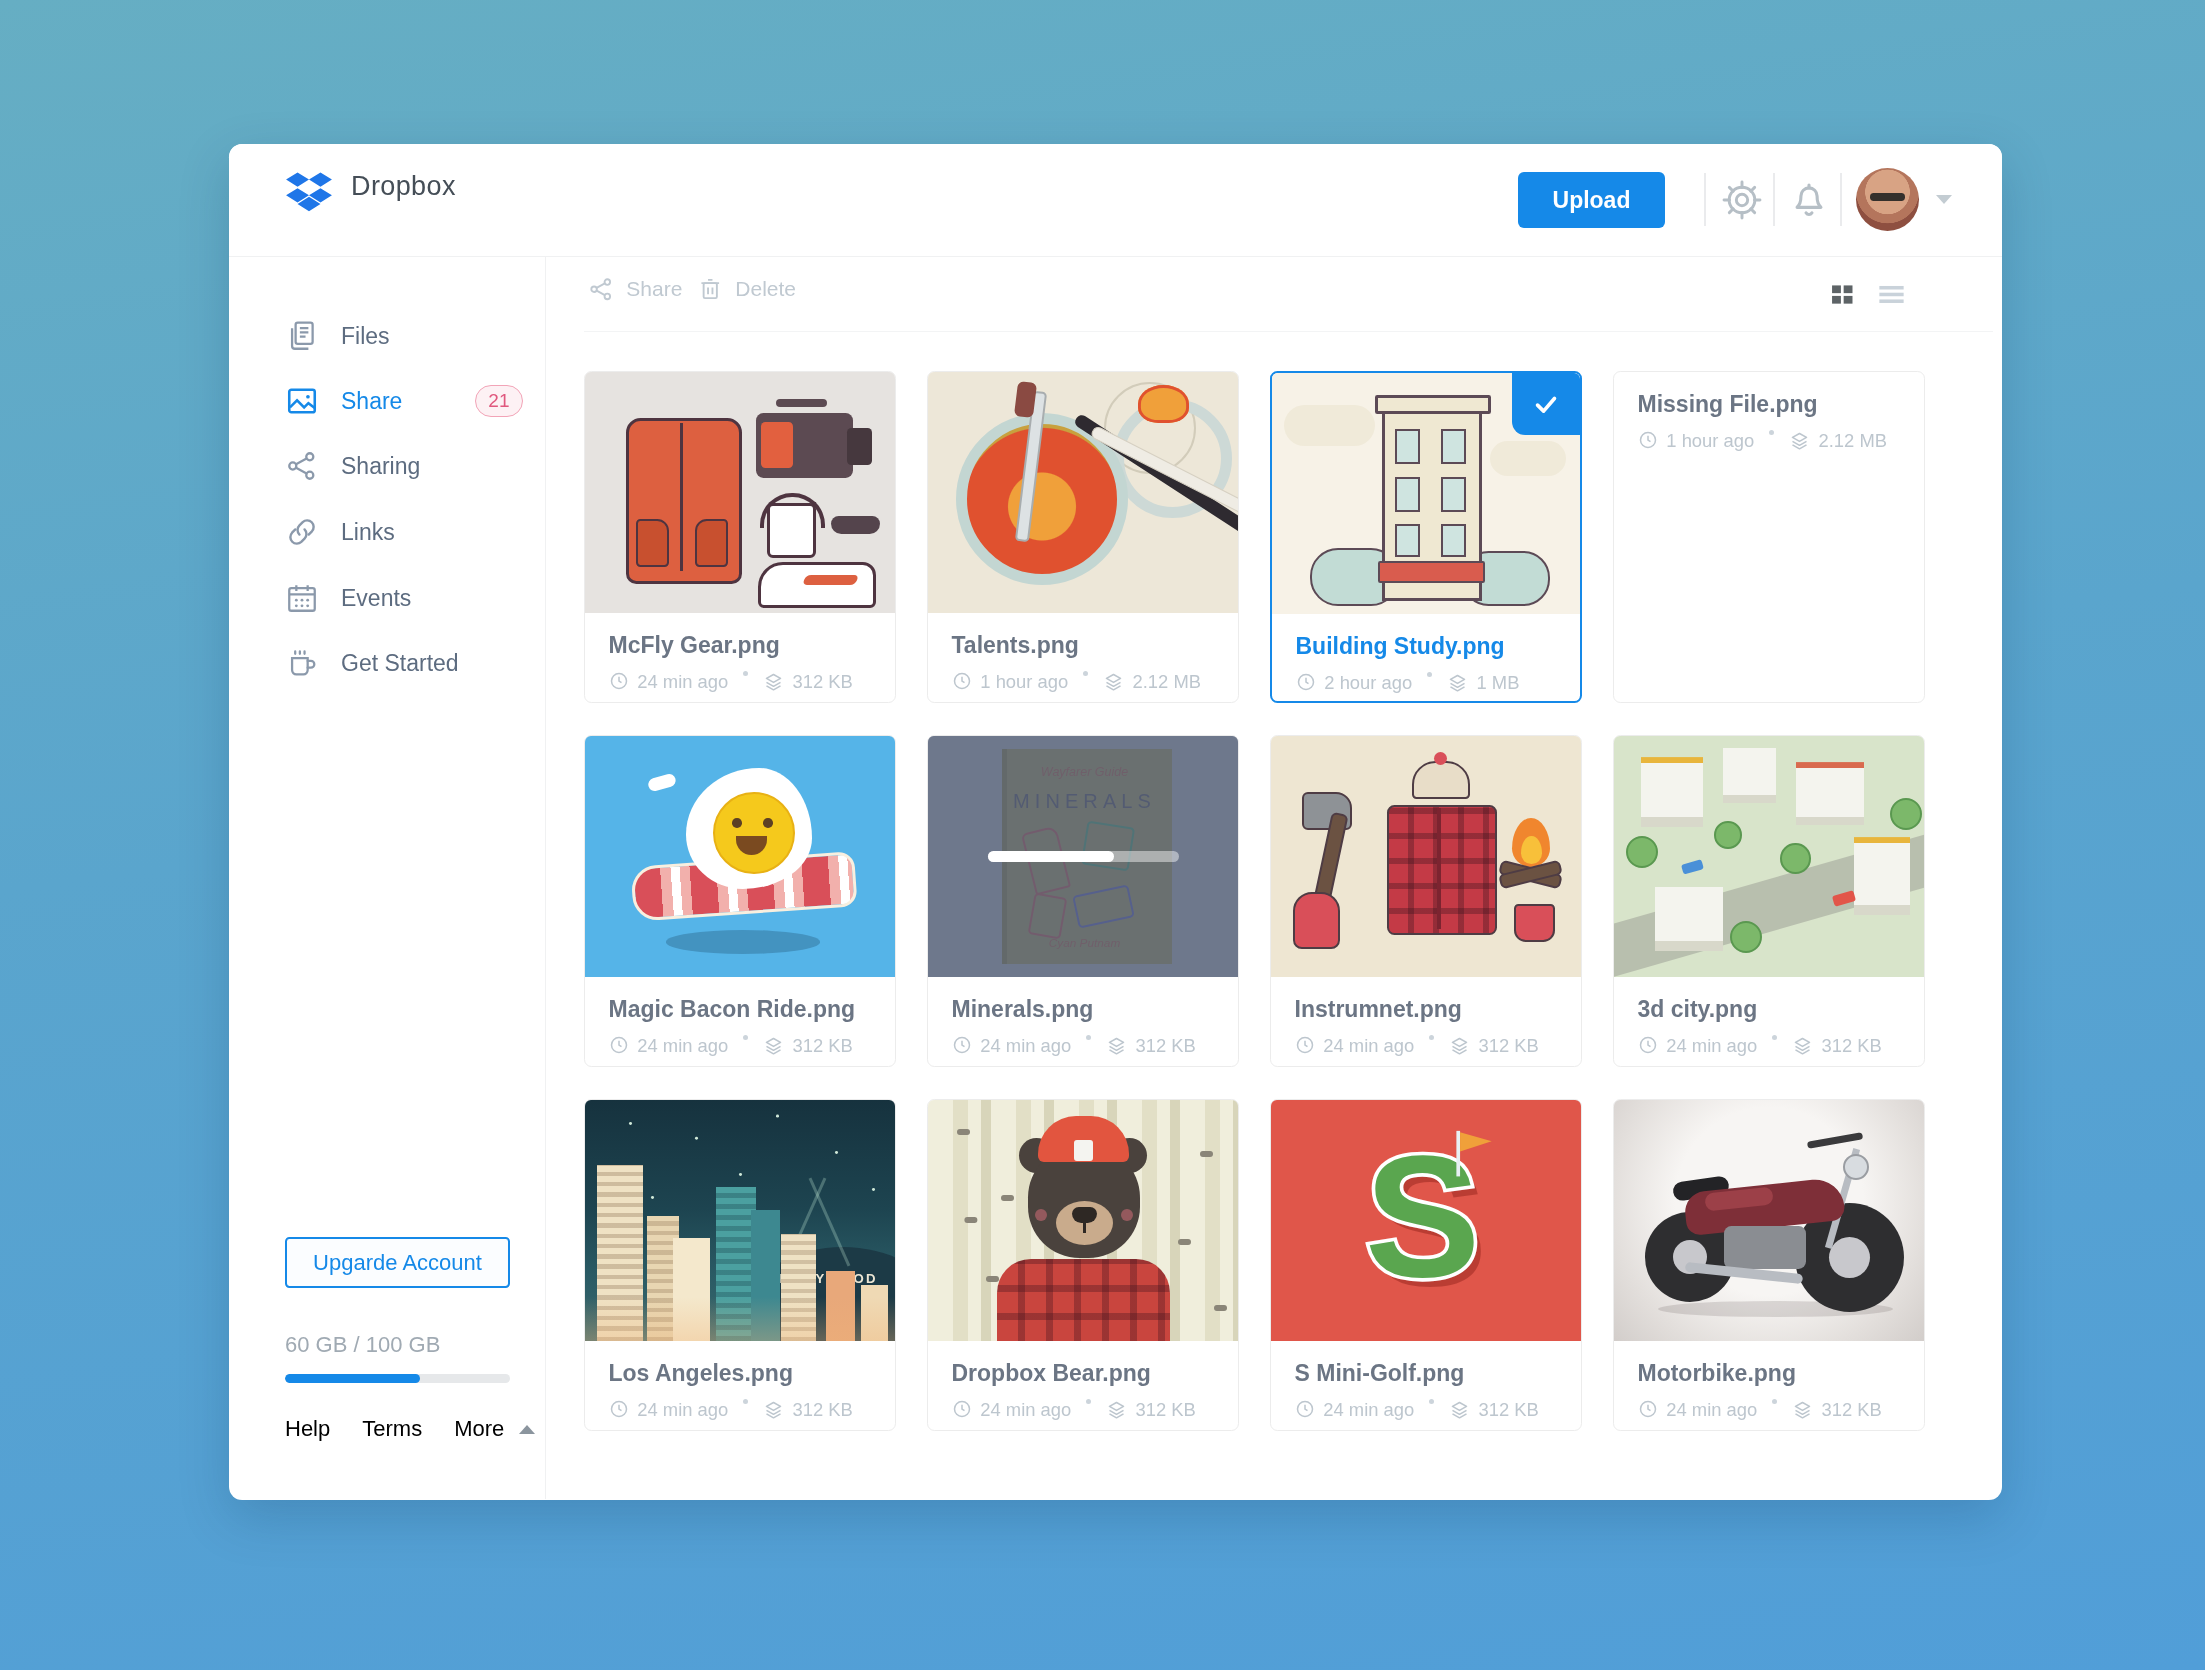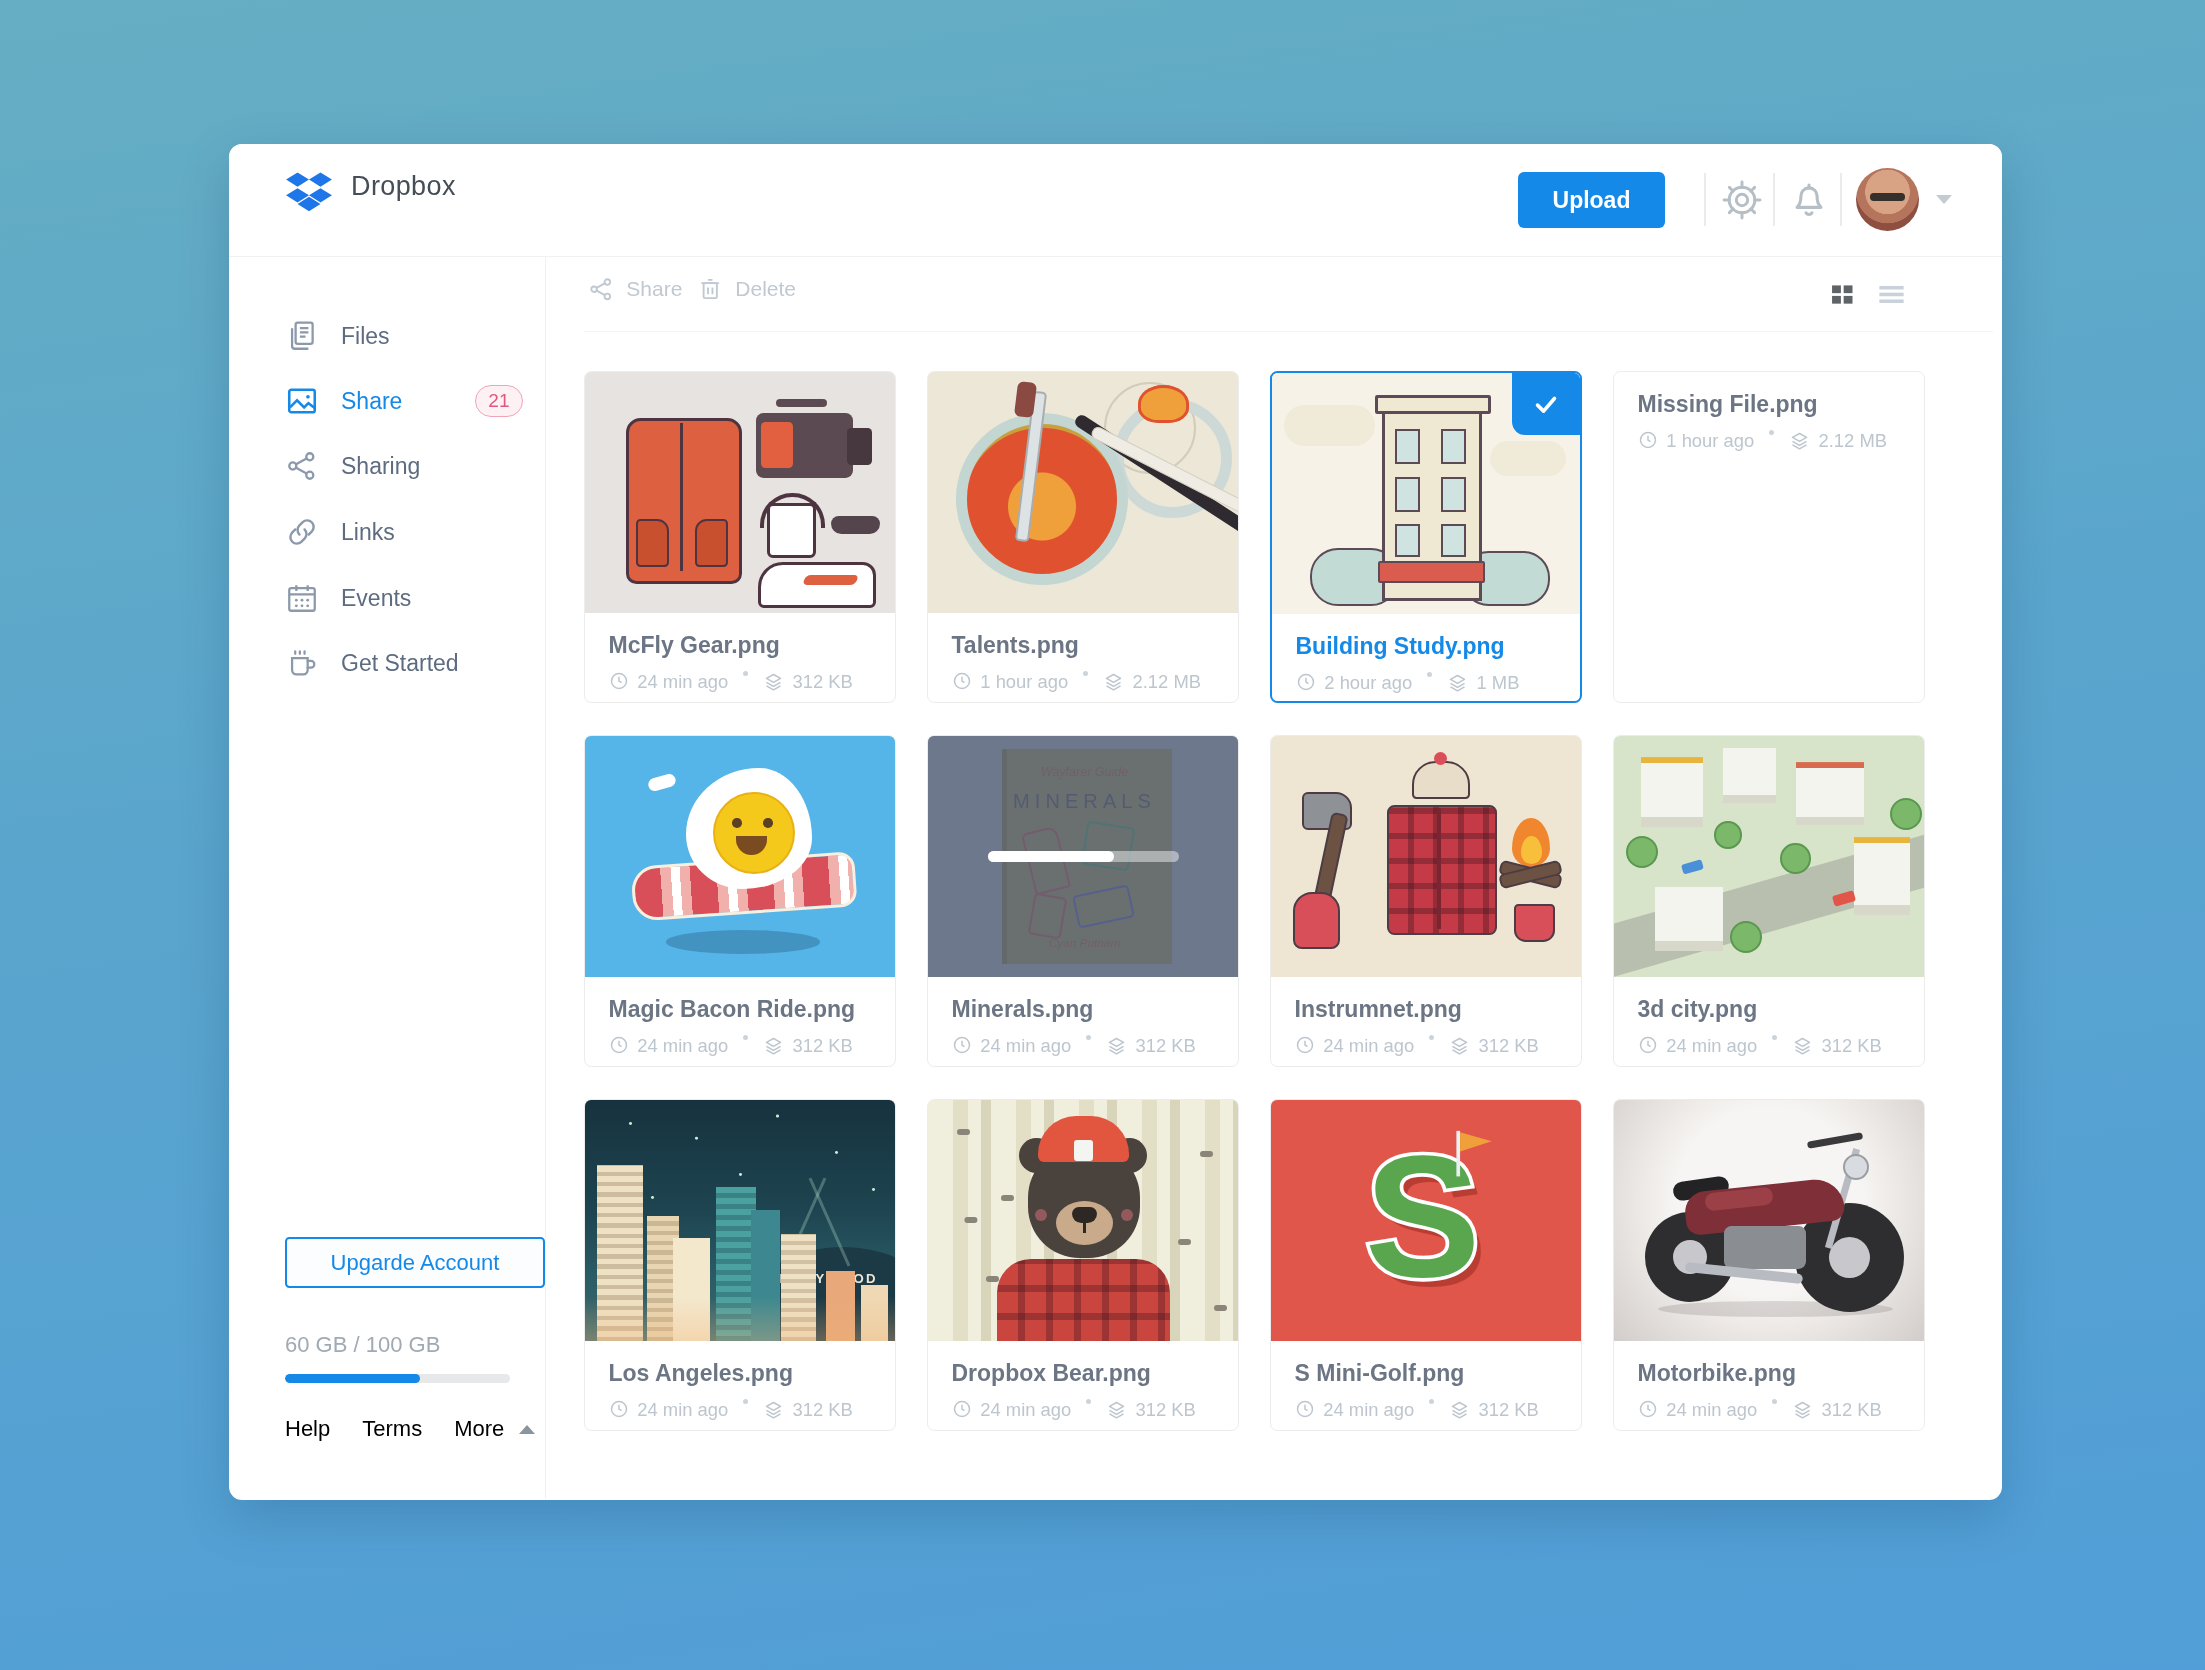--- a/index.html
+++ b/index.html
@@ -28,21 +28,21 @@
   .caret-down{position:absolute;left:1707px;top:51px;width:0;height:0;border-left:8px solid transparent;
     border-right:8px solid transparent;border-top:9.6px solid #c3ccd2;}
   
   .sidebar{position:absolute;left:0;top:113px;width:317px;height:1242px;border-right:1.5px solid #f0f1f2;box-sizing:border-box;}
   .sitem{position:absolute;left:56px;right:22px;height:44px;display:flex;align-items:center;gap:22px;color:#8b99ab;cursor:pointer;}
   .sitem .slabel{font-size:23px;color:#5d6c80;}
   .sitem.active{color:#1589e8;}
   .sitem.active .slabel{color:#1589e8;}
   .badge{margin-left:auto;border:1.5px solid #f2a4b7;background:#fdf1f4;color:#e0587e;font-size:19px;
     padding:3.7px 12.5px;border-radius:734px;}
-  .upgrade{position:absolute;left:56px;top:980px;width:260px;height:51px;background:#fbfdff;border:2.2px solid #1589e8;
+  .upgrade{position:absolute;left:56px;top:980px;width:225px;height:51px;background:#fbfdff;border:2.2px solid #1589e8;
     border-radius:4.4px;color:#1589e8;font-size:22px;cursor:pointer;font-family:"Liberation Sans",sans-serif;box-sizing:border-box;}
   .storage-label{position:absolute;left:56px;top:1075px;font-size:22px;color:#a0aab3;}
   .pbar{position:absolute;left:56px;top:1117px;width:225px;height:8.8px;background:#e6e8ea;border-radius:4.4px;overflow:hidden;}
   .pbar .fill{height:100%;background:#1589e8;border-radius:4.4px;}
   .sfoot{position:absolute;left:56px;top:1159px;display:flex;gap:32px;align-items:center;font-size:22px;color:#000000;}
   .sfoot span{cursor:pointer;}
   .caret-up{width:0;height:0;border-left:8px solid transparent;border-right:8px solid transparent;
     border-bottom:9.6px solid #8b959e;margin-left:-17.6px;}
   
   .content{position:absolute;left:317px;top:113px;width:1456px;height:1242px;}

